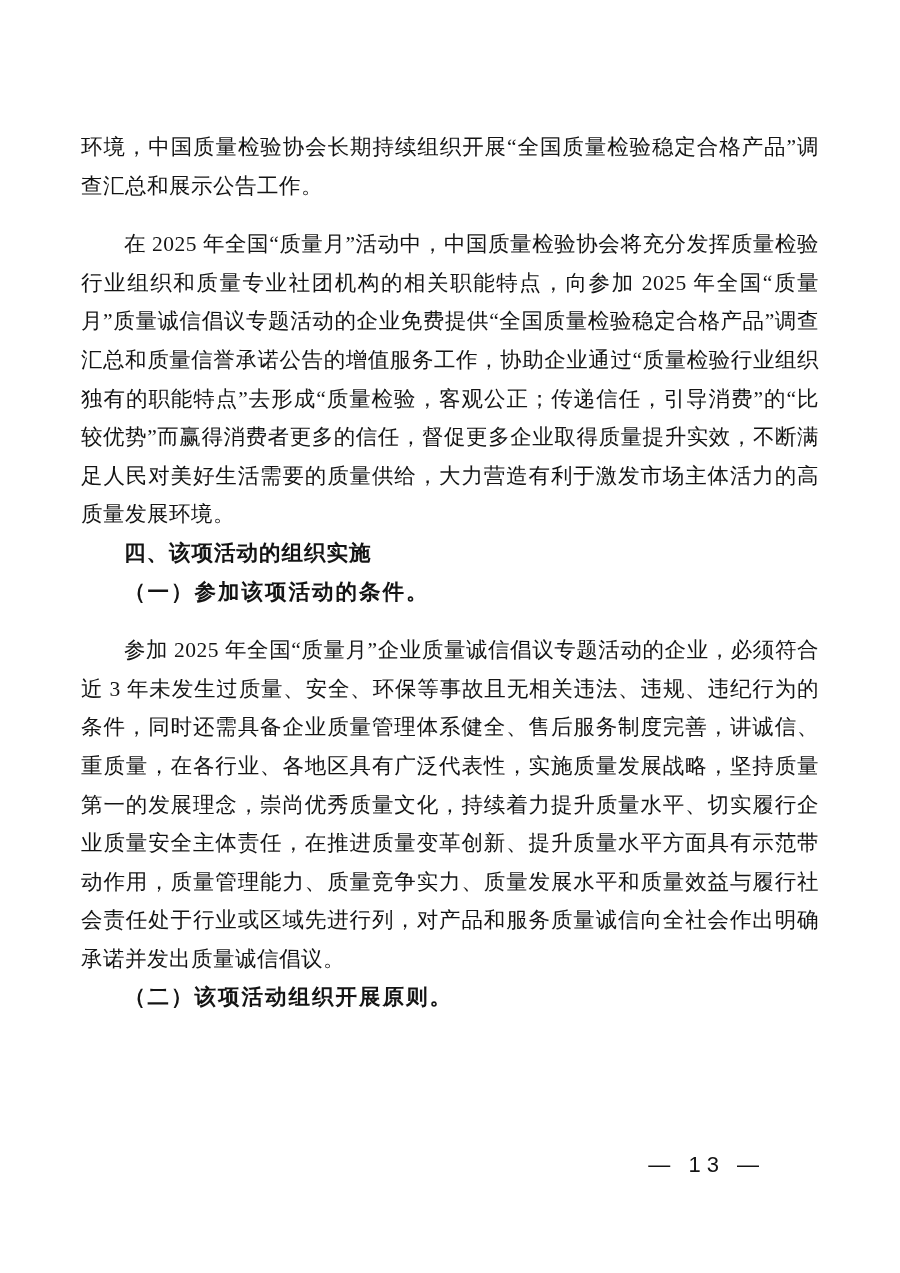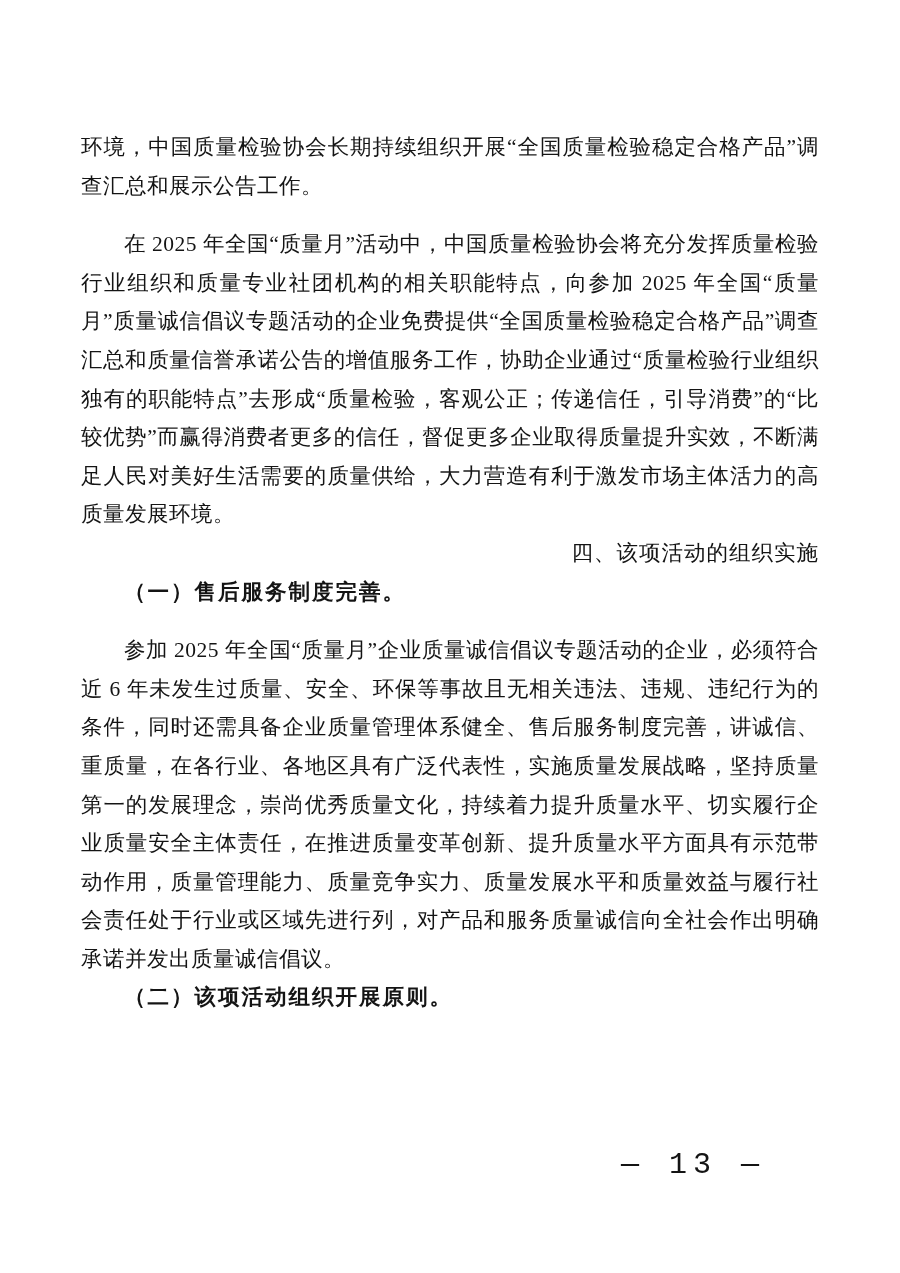--- a/index.html
+++ b/index.html
@@ -33,55 +33,55 @@
     font-family: "Liberation Serif", serif;
   }
 
   .doc-content p.indent {
     text-indent: 2em;
     margin-top: 20px;
   }
 
   .doc-content p.heading {
     font-family: "Liberation Sans", sans-serif;
-    font-weight: 400;
+    font-weight: 700;
     text-indent: 2em;
-    text-align: right;
+    text-align: left;
     letter-spacing: 1px;
   }
 
   .doc-content p.subheading {
     font-family: "Liberation Serif", serif;
     font-weight: 700;
     text-indent: 2em;
     text-align: left;
     letter-spacing: 2px;
   }
 
   .page-footer {
     position: absolute;
     right: 135px;
     top: 1150px;
-    font-size: 30px;
+    font-size: 22px;
     line-height: 30px;
-    font-family: Liberation Mono, monospace;
+    font-family: Liberation Sans, sans-serif;
     color: #141414;
     letter-spacing: 6px;
     white-space: nowrap;
   }
 </style>
 </head>
 <body>
 
 <div class="page">
 
   <div class="doc-content" id="doc-content">
       <p class="">环境，中国质量检验协会长期持续组织开展“全国质量检验稳定合格产品”调查汇总和展示公告工作。</p>
       <p class="indent">在 2025 年全国“质量月”活动中，中国质量检验协会将充分发挥质量检验行业组织和质量专业社团机构的相关职能特点，向参加 2025 年全国“质量月”质量诚信倡议专题活动的企业免费提供“全国质量检验稳定合格产品”调查汇总和质量信誉承诺公告的增值服务工作，协助企业通过“质量检验行业组织独有的职能特点”去形成“质量检验，客观公正；传递信任，引导消费”的“比较优势”而赢得消费者更多的信任，督促更多企业取得质量提升实效，不断满足人民对美好生活需要的质量供给，大力营造有利于激发市场主体活力的高质量发展环境。</p>
       <p class="heading">四、该项活动的组织实施</p>
-      <p class="subheading">（一）售后服务制度完善。</p>
-      <p class="indent">参加 2025 年全国“质量月”企业质量诚信倡议专题活动的企业，必须符合近 6 年未发生过质量、安全、环保等事故且无相关违法、违规、违纪行为的条件，同时还需具备企业质量管理体系健全、售后服务制度完善，讲诚信、重质量，在各行业、各地区具有广泛代表性，实施质量发展战略，坚持质量第一的发展理念，崇尚优秀质量文化，持续着力提升质量水平、切实履行企业质量安全主体责任，在推进质量变革创新、提升质量水平方面具有示范带动作用，质量管理能力、质量竞争实力、质量发展水平和质量效益与履行社会责任处于行业或区域先进行列，对产品和服务质量诚信向全社会作出明确承诺并发出质量诚信倡议。</p>
+      <p class="subheading">（一）参加该项活动的条件。</p>
+      <p class="indent">参加 2025 年全国“质量月”企业质量诚信倡议专题活动的企业，必须符合近 3 年未发生过质量、安全、环保等事故且无相关违法、违规、违纪行为的条件，同时还需具备企业质量管理体系健全、售后服务制度完善，讲诚信、重质量，在各行业、各地区具有广泛代表性，实施质量发展战略，坚持质量第一的发展理念，崇尚优秀质量文化，持续着力提升质量水平、切实履行企业质量安全主体责任，在推进质量变革创新、提升质量水平方面具有示范带动作用，质量管理能力、质量竞争实力、质量发展水平和质量效益与履行社会责任处于行业或区域先进行列，对产品和服务质量诚信向全社会作出明确承诺并发出质量诚信倡议。</p>
       <p class="subheading">（二）该项活动组织开展原则。</p>
     </div>
 
   <div class="page-footer">— 13 —</div>
 
 </div>
 
 </body></html>

